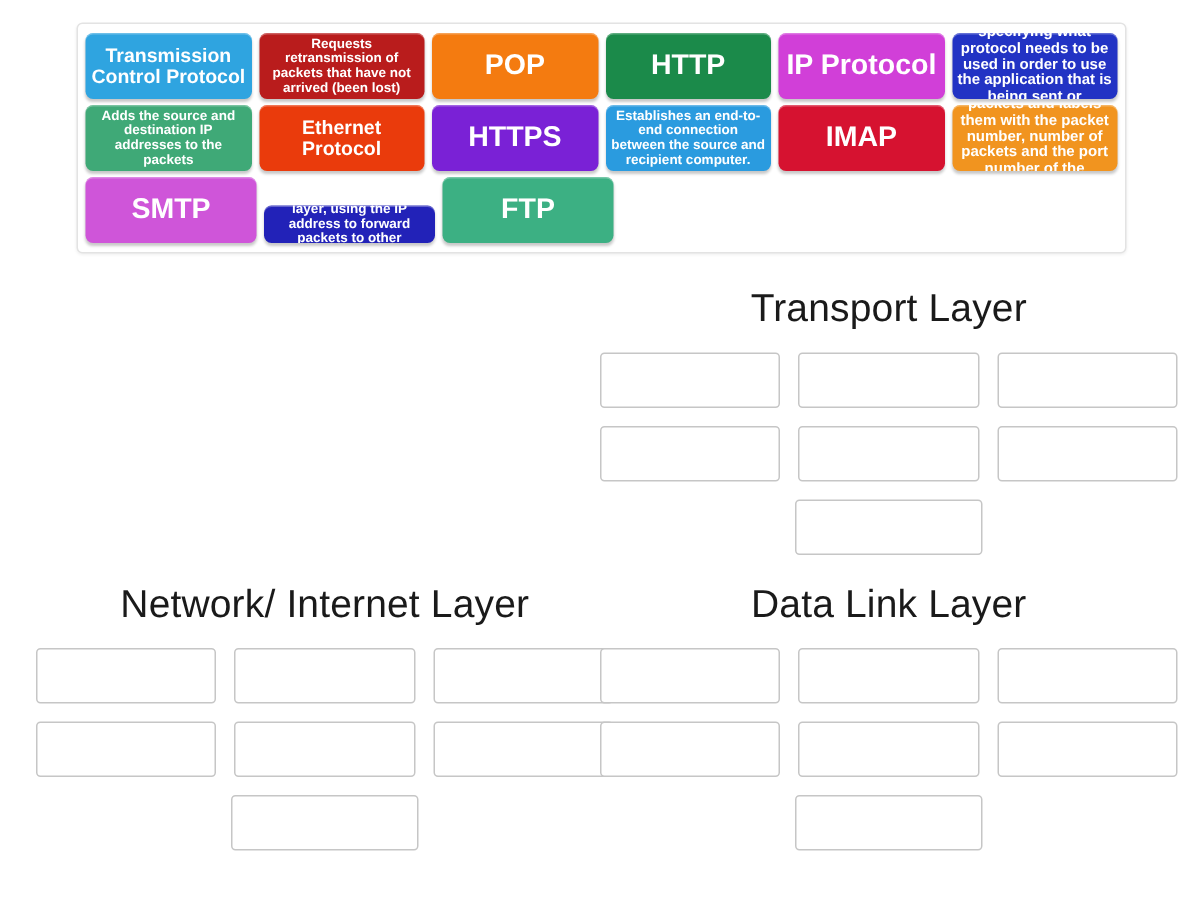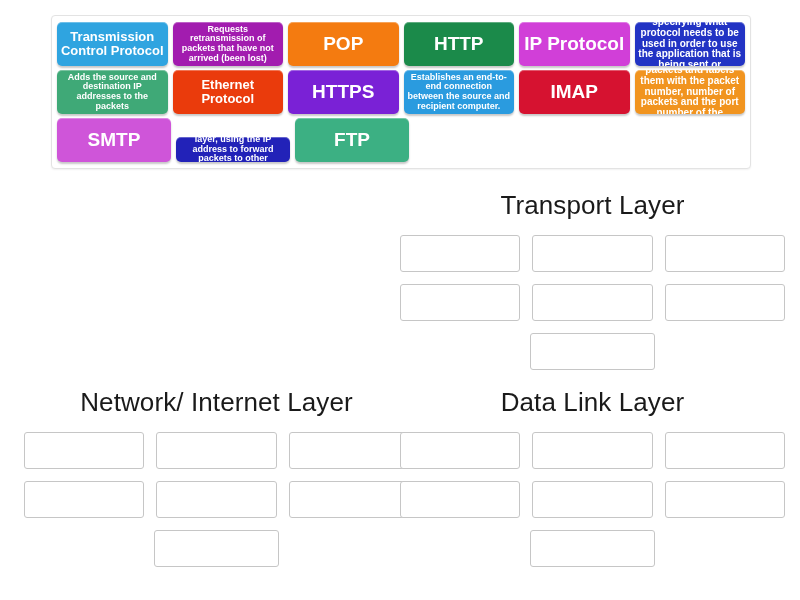--- a/index.html
+++ b/index.html
@@ -90,21 +90,21 @@
 </style>
 </head>
 <body>
 
 <div id="stage">
 
   <div class="tile-bank">
 
     <div class="tile-row">
       <div class="tile mid w1" style="background: rgb(47, 164, 224);">Transmission Control Protocol</div>
-      <div class="tile small w2" style="background: #a21caf;">Requests retransmission of packets that have not arrived (been lost)</div>
+      <div class="tile small w2" style="background: #b91c1c;">Requests retransmission of packets that have not arrived (been lost)</div>
       <div class="tile big w3" style="background: rgb(244, 123, 16);">POP</div>
       <div class="tile big w4" style="background: rgb(27, 138, 74);">HTTP</div>
       <div class="tile big w5" style="background: rgb(209, 63, 216);">IP Protocol</div>
       <div class="tile tiny w6" style="background: rgb(34, 51, 196);">Renders content specifying what protocol needs to be used in order to use the application that is being sent or received</div>
     </div>
 
     <div class="tile-row">
       <div class="tile small w1" style="background: rgb(63, 169, 119);">Adds the source and destination IP addresses to the packets</div>
       <div class="tile mid w2" style="background: rgb(234, 59, 12);">Ethernet Protocol</div>
       <div class="tile big w3" style="background: rgb(122, 33, 214);">HTTPS</div>

